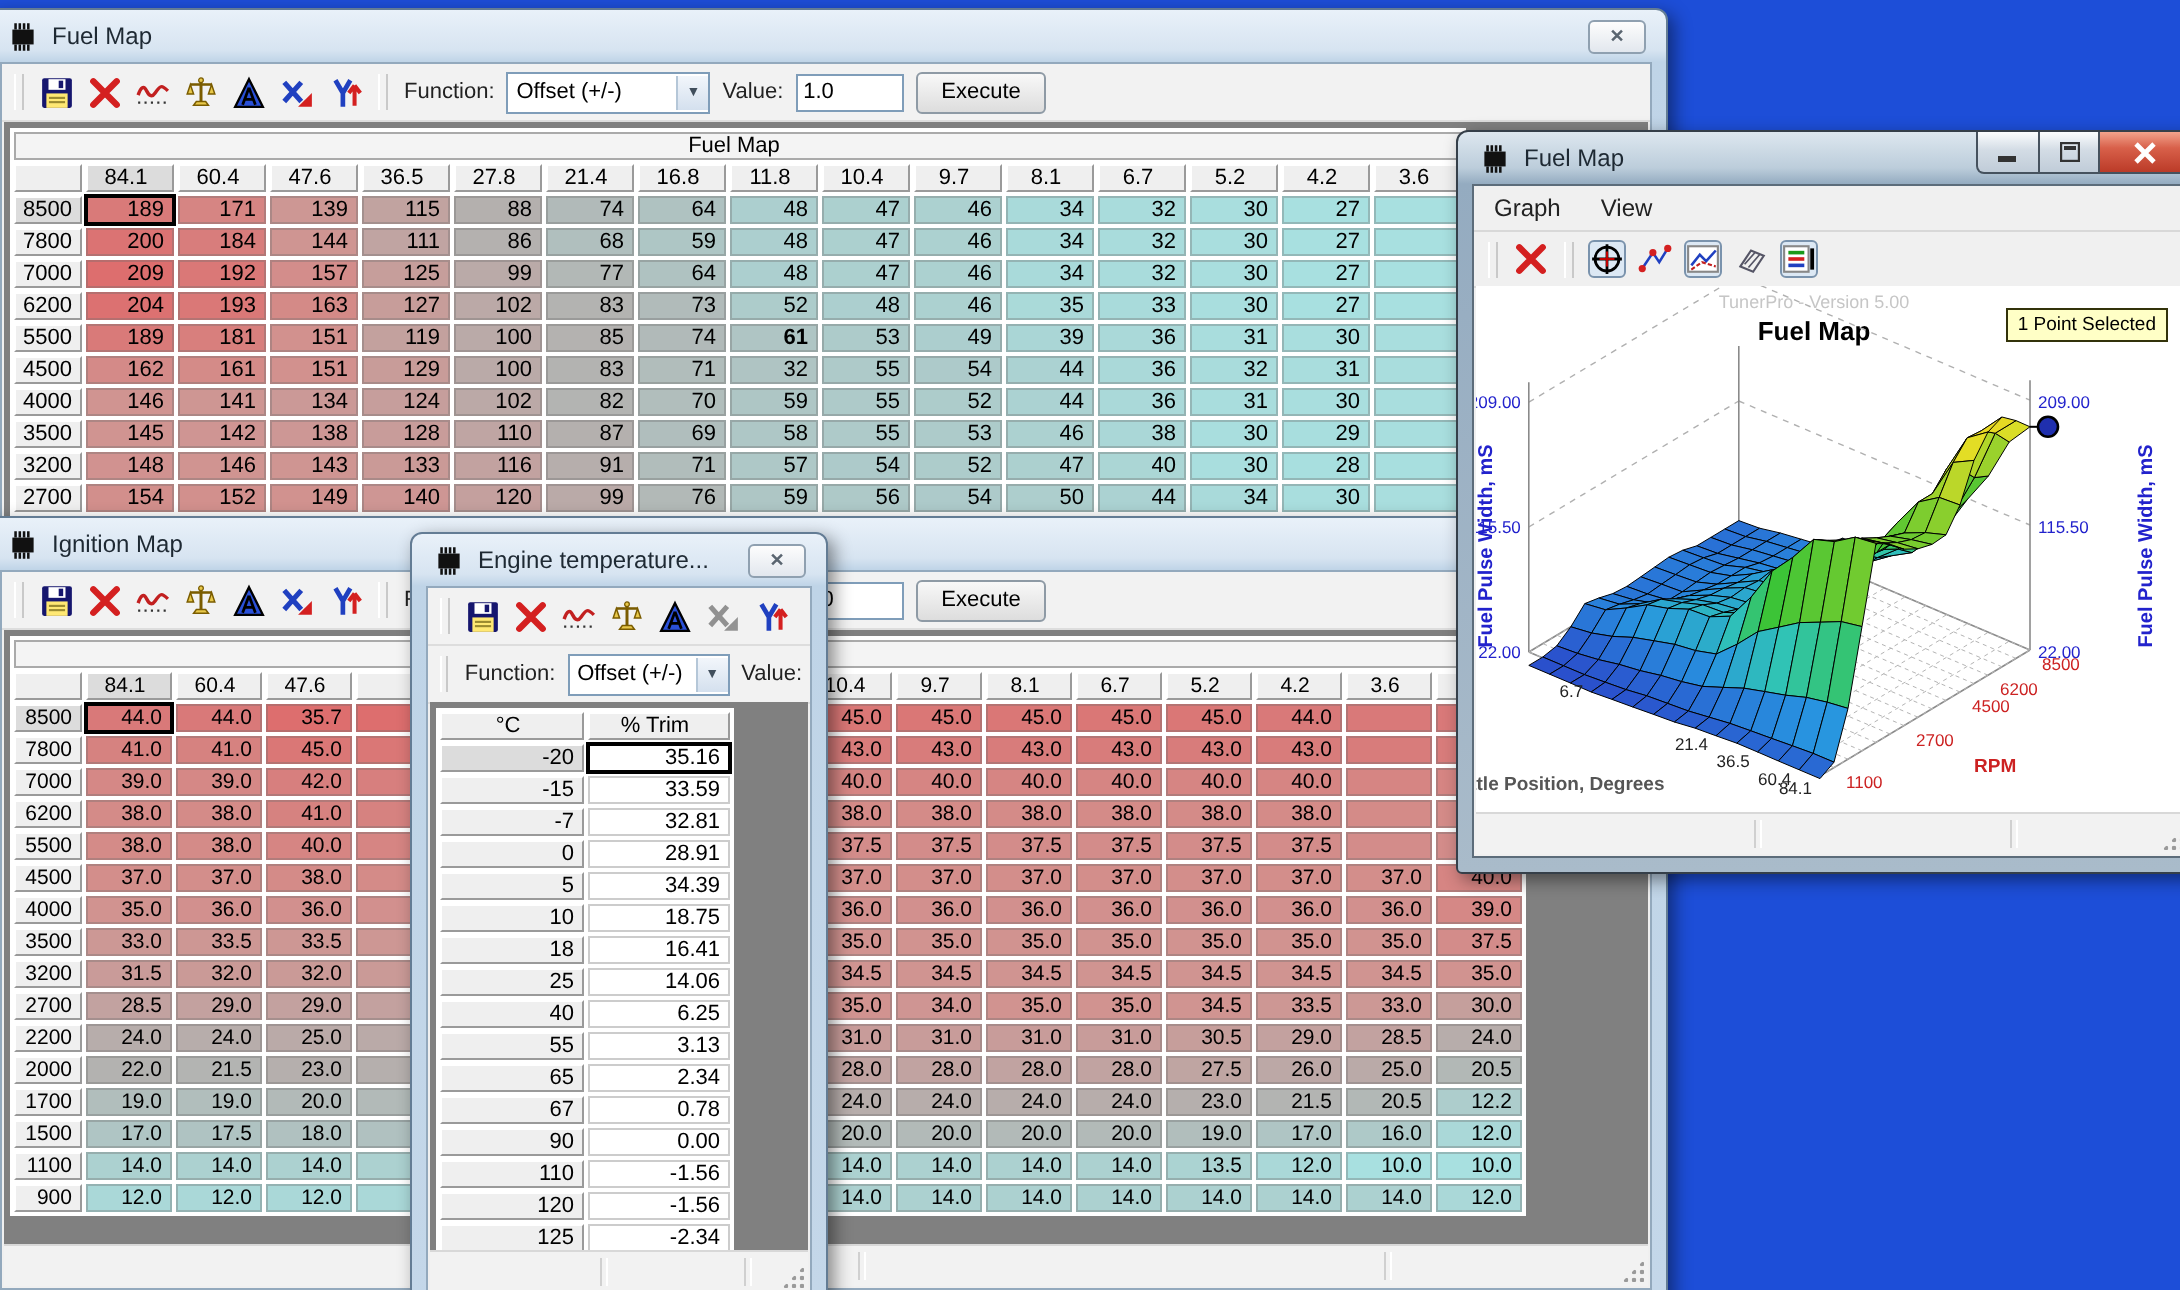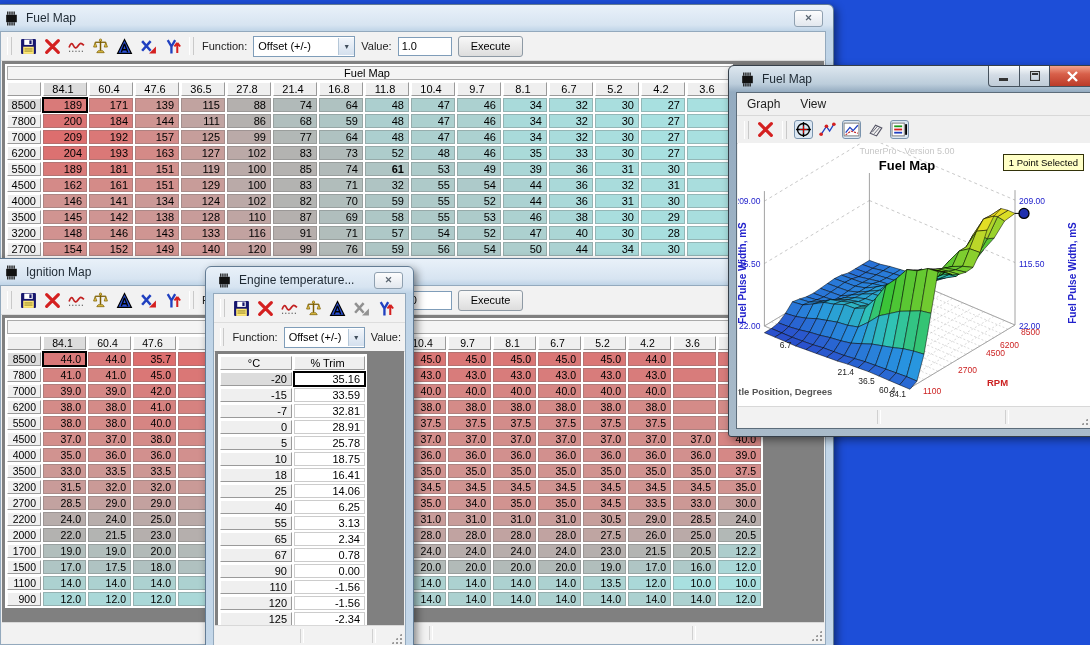--- a/index.html
+++ b/index.html
@@ -959,21 +959,21 @@
                 <tr>
                   <th class="rh">-7</th>
                   <td class="v white">32.81</td>
                 </tr>
                 <tr>
                   <th class="rh">0</th>
                   <td class="v white">28.91</td>
                 </tr>
                 <tr>
                   <th class="rh">5</th>
-                  <td class="v white">25.78</td>
+                  <td class="v white">34.39</td>
                 </tr>
                 <tr>
                   <th class="rh">10</th>
                   <td class="v white">18.75</td>
                 </tr>
                 <tr>
                   <th class="rh">18</th>
                   <td class="v white">16.41</td>
                 </tr>
                 <tr>

